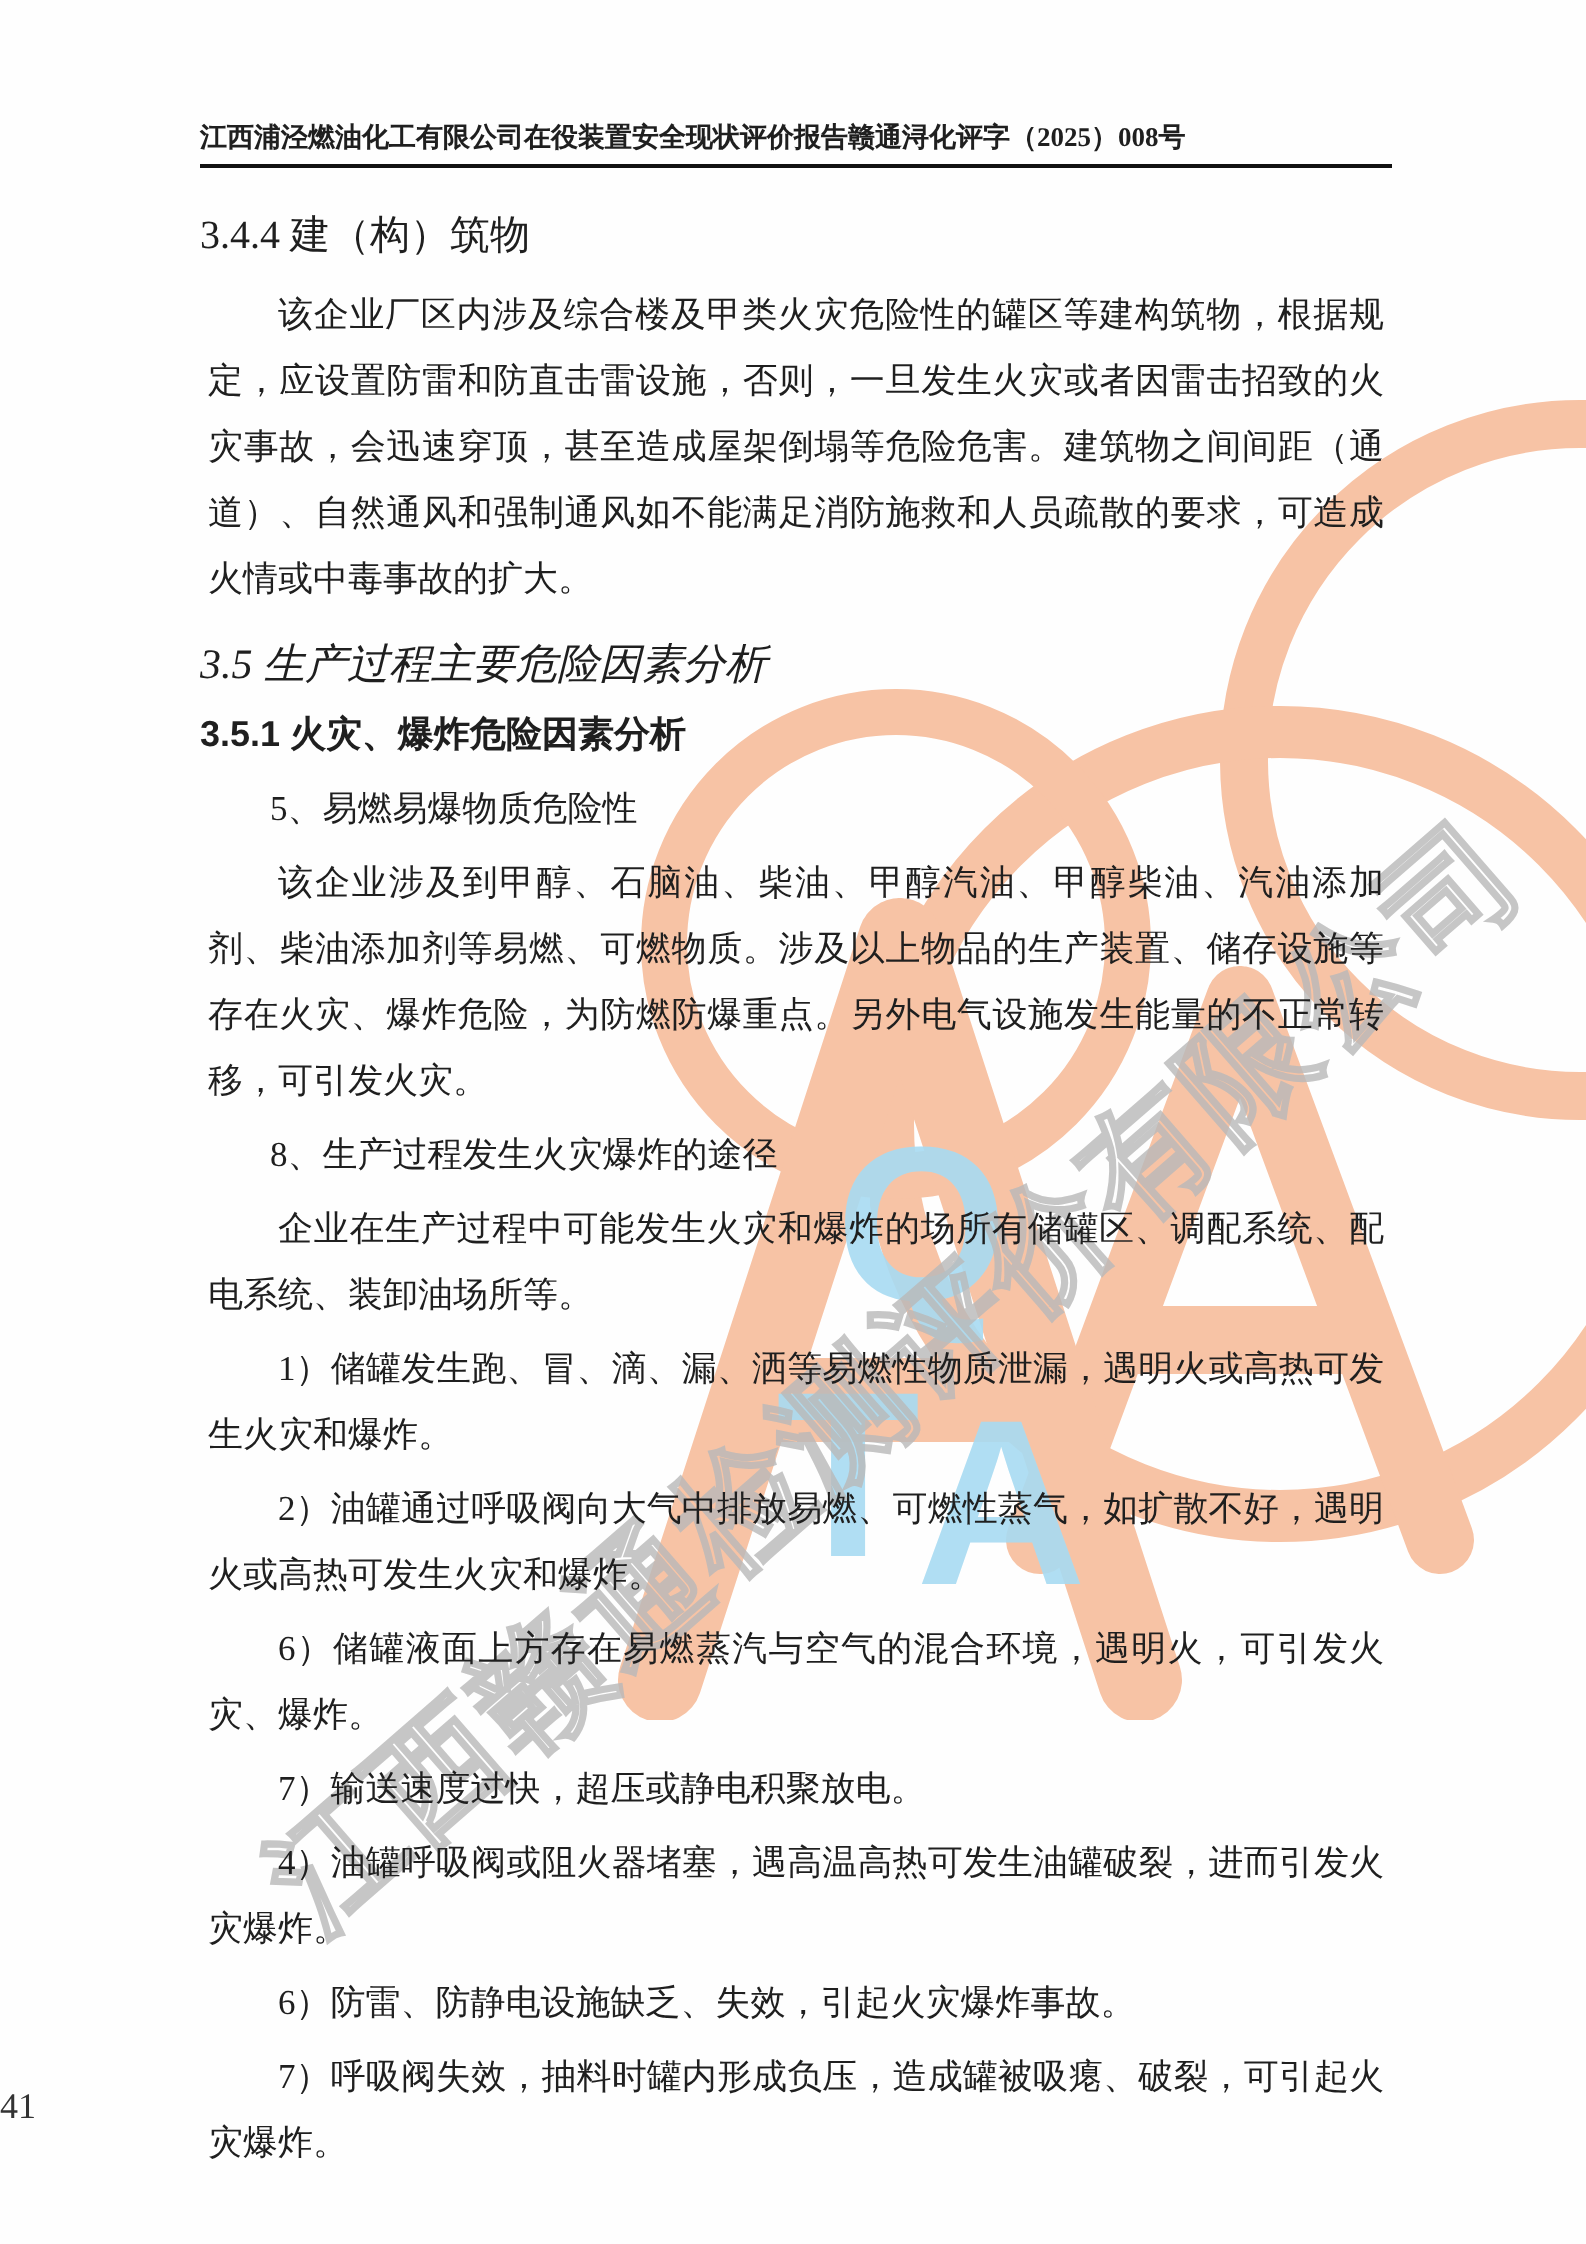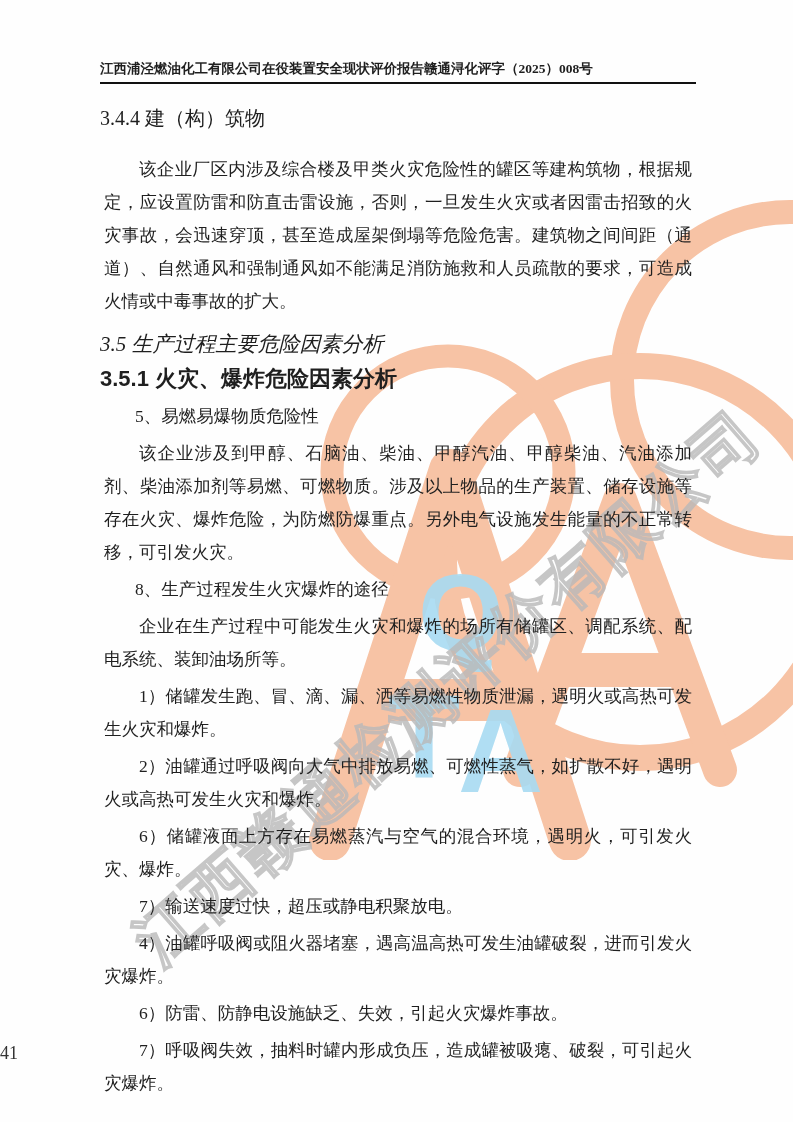--- a/index.html
+++ b/index.html
@@ -50,21 +50,21 @@
     justify-content:flex-start;
     align-items:flex-end;
     border-bottom:2px solid #111;
     padding-bottom:4px;
     font-family:"Liberation Serif","DejaVu Serif",serif;
     font-weight:bold;
     font-size:13.5px;
     line-height:18px;
   }
   .h-3444{
-    margin:19px 0 20px;
+    margin:19px 0 8px;
     font-size:20px;
     line-height:30px;
     font-weight:normal;
   }
   .para{
     margin:4px;
     font-size:17.5px;
     line-height:33px;
     text-align:justify;
     text-indent:2em;
@@ -72,21 +72,21 @@
   .h-35{
     margin:10px 0 4px;
     font-size:21px;
     line-height:32px;
     font-weight:normal;
     font-style:italic;
   }
   .h-351{
     margin:2px 0 6px;
     font-family:"Liberation Sans","DejaVu Sans",sans-serif;
-    font-size:22px;
+    font-size:18px;
     line-height:30px;
     font-weight:bold;
     font-style:normal;
   }
   .item-title{
     font-size:17.5px;
     line-height:33px;
     text-indent:2em;
   }
   .pagenum{

